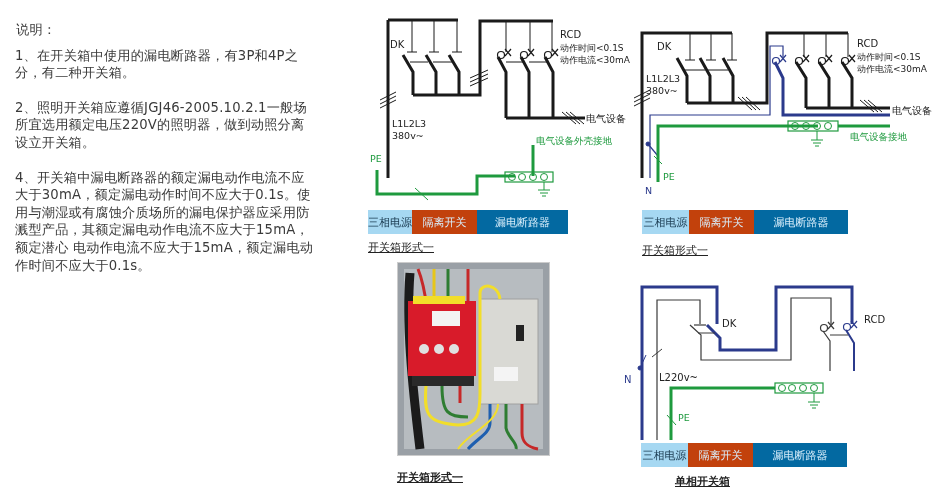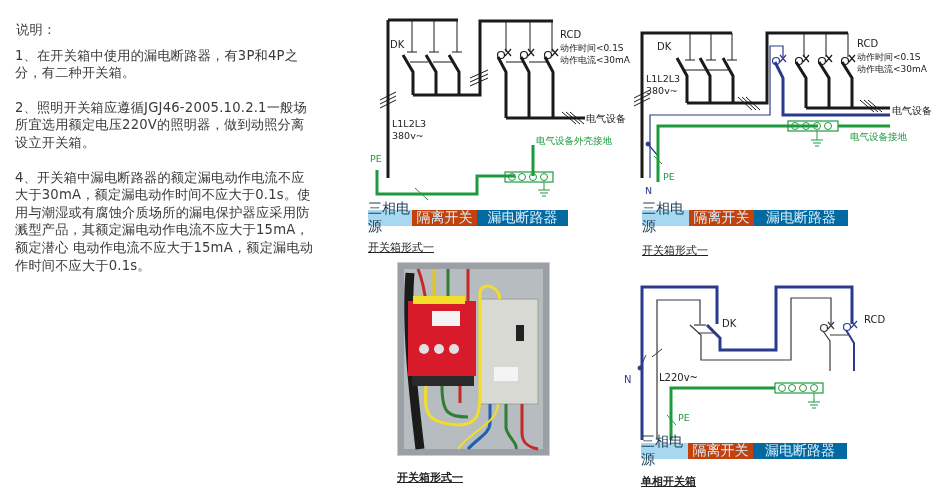--- a/index.html
+++ b/index.html
@@ -2,21 +2,21 @@
 <html><head>
 <meta charset="utf-8">
 <style>
   html,body{margin:0;padding:0;background:#ffffff;}
   body{width:937px;height:501px;position:relative;overflow:hidden;font-family:"DejaVu Sans","Liberation Sans",sans-serif;color:#333;}
   .notes{position:absolute;left:15px;top:20px;width:300px;font-size:13.2px;line-height:17.6px;color:#3a3a3a;letter-spacing:0.2px;}
   .notes p{margin:8px 0 17px 0;}
   .notes .title{margin:1px;}
   .abs{position:absolute;}
   svg text{font-family:"DejaVu Sans","Liberation Sans",sans-serif;}
-  .bar{position:absolute;height:16px;display:flex;font-size:14px;}
+  .bar{position:absolute;height:24px;display:flex;font-size:11px;}
   .bar div{display:flex;align-items:center;justify-content:center;}
   .seg1{background:#a6d8f2;color:#1a3a50;}
   .seg2{background:#c2410c;color:#d8eefb;}
   .seg3{background:#0369a1;color:#d8eefb;}
   .caption{position:absolute;font-size:11px;color:#222;text-align:left;text-decoration:underline;}
   .photo{position:absolute;left:397px;top:262px;width:151px;height:192px;background:#8e9297;overflow:hidden;border:1px solid #ccc;}
 </style>
 </head>
 <body>
 
@@ -210,13 +210,13 @@
   <text x="254" y="48" font-size="10" fill="#222">RCD</text>
   <text x="14" y="108" font-size="10" fill="#2b3a8c">N</text>
   <text x="49" y="106" font-size="10" fill="#222">L220v~</text>
   <text x="68" y="146" font-size="9.5" fill="#1e9a3e">PE</text>
 </svg>
 <div class="bar" style="left:641px;top:443px;width:206px;">
   <div class="seg1" style="width:47px">三相电源</div>
   <div class="seg2" style="width:65px">隔离开关</div>
   <div class="seg3" style="width:94px">漏电断路器</div>
 </div>
-<div class="caption" style="left:641px;top:474px;width:206px;font-weight:bold;">单相开关箱</div>
+<div class="caption" style="left:675px;top:474px;width:206px;font-weight:bold;">单相开关箱</div>
 
 </body></html>

